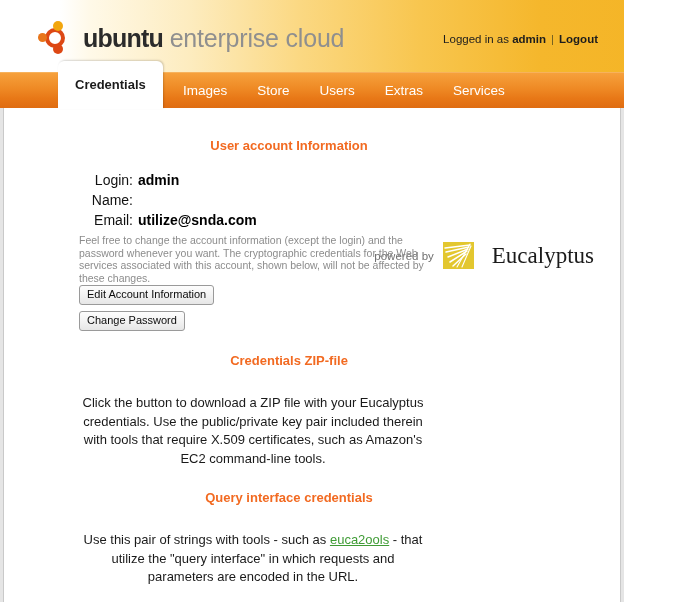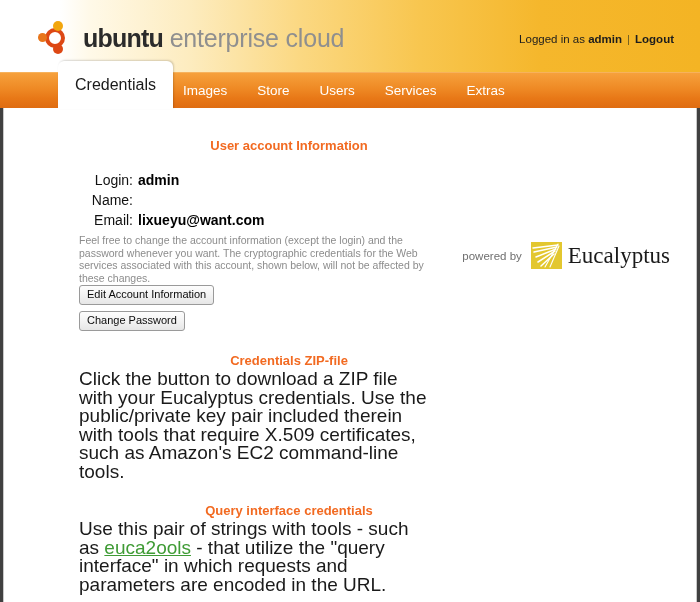--- a/index.html
+++ b/index.html
@@ -7,23 +7,23 @@
   html, body {
     margin: 0; padding: 0;
     width: 700px; height: 602px;
     background: #ffffff;
     font-family: "Liberation Sans", sans-serif;
     overflow: hidden;
   }
 
   .page {
     position: relative;
-    width: 700px;
+    width: 624px;
     height: 602px;
-    background: #404040;
+    background: #e5e5e5;
   }
 
   
   .header {
     position: relative;
     height: 72px;
     background: linear-gradient(to right,
         #ffffff 0px, #ffffff 60px,
         #fff9e8 90px,
         #fdecbf 190px,
@@ -121,22 +121,22 @@
     cursor: pointer;
   }
   .tab.active {
     position: absolute;
     left: 58px;
     top: -12px;
     height: 48px;
     line-height: 48px;
     background: #ffffff;
     color: #1a1a1a;
-    font-weight: normal;
-    font-size: 16px;
+    font-weight: bold;
+    font-size: 13px;
     border-radius: 6px 6px 0 0;
     padding: 0 17px;
     box-shadow: 1px -1px 2px rgba(0,0,0,0.16);
     z-index: 4;
   }
   .tabs .spacer-active { width: 110px; }
 
   
   .content {
     position: relative;
@@ -164,21 +164,21 @@
     background: #e3c72f;
     position: relative;
     overflow: hidden;
     flex: 0 0 auto;
   }
   .euca-mark svg { display: block; }
   .euca-word {
     font-family: "Liberation Serif", serif;
     font-size: 23px;
     color: #1a1a1a;
-    margin-left: 6px;
+    margin-left: 18px;
     line-height: 27px;
   }
 
   .main {
     position: absolute;
     left: 75px;
     top: 0;
     width: 420px;
   }
 
@@ -209,25 +209,26 @@
 
   p.fine {
     font-size: 10.5px;
     color: #8c8c8c;
     line-height: 12.5px;
     margin: 4px 0 0 0;
     width: 348px;
   }
 
   p.body {
-    font-size: 19px;
+    font-size: 13px;
     color: #1a1a1a;
     line-height: 18.5px;
-    margin: 2px 0 0 0;
+    margin: 26px 0 0 0;
     width: 348px;
+    text-align: center;
   }
   p.body a {
     color: #3f9b35;
     text-decoration: underline;
   }
 
   button.btn {
     font-family: "Liberation Sans", sans-serif;
     font-size: 11px;
     color: #0b0b0b;
@@ -269,22 +270,22 @@
     </div>
   </div>
 
   <div class="tabbar">
     <div class="tab active">Credentials</div>
     <div class="tabs">
       <div class="spacer-active"></div>
       <div class="tab">Images</div>
       <div class="tab">Store</div>
       <div class="tab">Users</div>
+      <div class="tab">Extras</div>
       <div class="tab">Services</div>
-      <div class="tab">Extras</div>
     </div>
   </div>
 
   <div class="content">
 
     <div class="powered">
       <span class="powered-label">powered by</span>
       <span class="euca-mark">
         <svg width="31" height="27" viewBox="0 0 31 27" aria-hidden="true">
           <rect x="0" y="0" width="31" height="27" fill="#e3c72f"></rect>
@@ -311,21 +312,21 @@
       <h2 class="section">User account Information</h2>
 
       <div class="acct-lines">
         <div class="acct-row">
           <span class="acct-label">Login:</span><span class="acct-value">admin</span>
         </div>
         <div class="acct-row">
           <span class="acct-label">Name:</span><span class="acct-value"></span>
         </div>
         <div class="acct-row">
-          <span class="acct-label">Email:</span><span class="acct-value">lixueyu@want.com</span>
+          <span class="acct-label">Email:</span><span class="acct-value">utilize@snda.com</span>
         </div>
       </div>
 
       <p class="fine">Feel free to change the account information (except the login) and the password whenever you want. The cryptographic credentials for the Web services associated with this account, shown below, will not be affected by these changes.</p>
 
       <div class="btn-row">
         <button class="btn">Edit Account Information</button>
       </div>
       <div class="btn-row tight">
         <button class="btn">Change Password</button>

